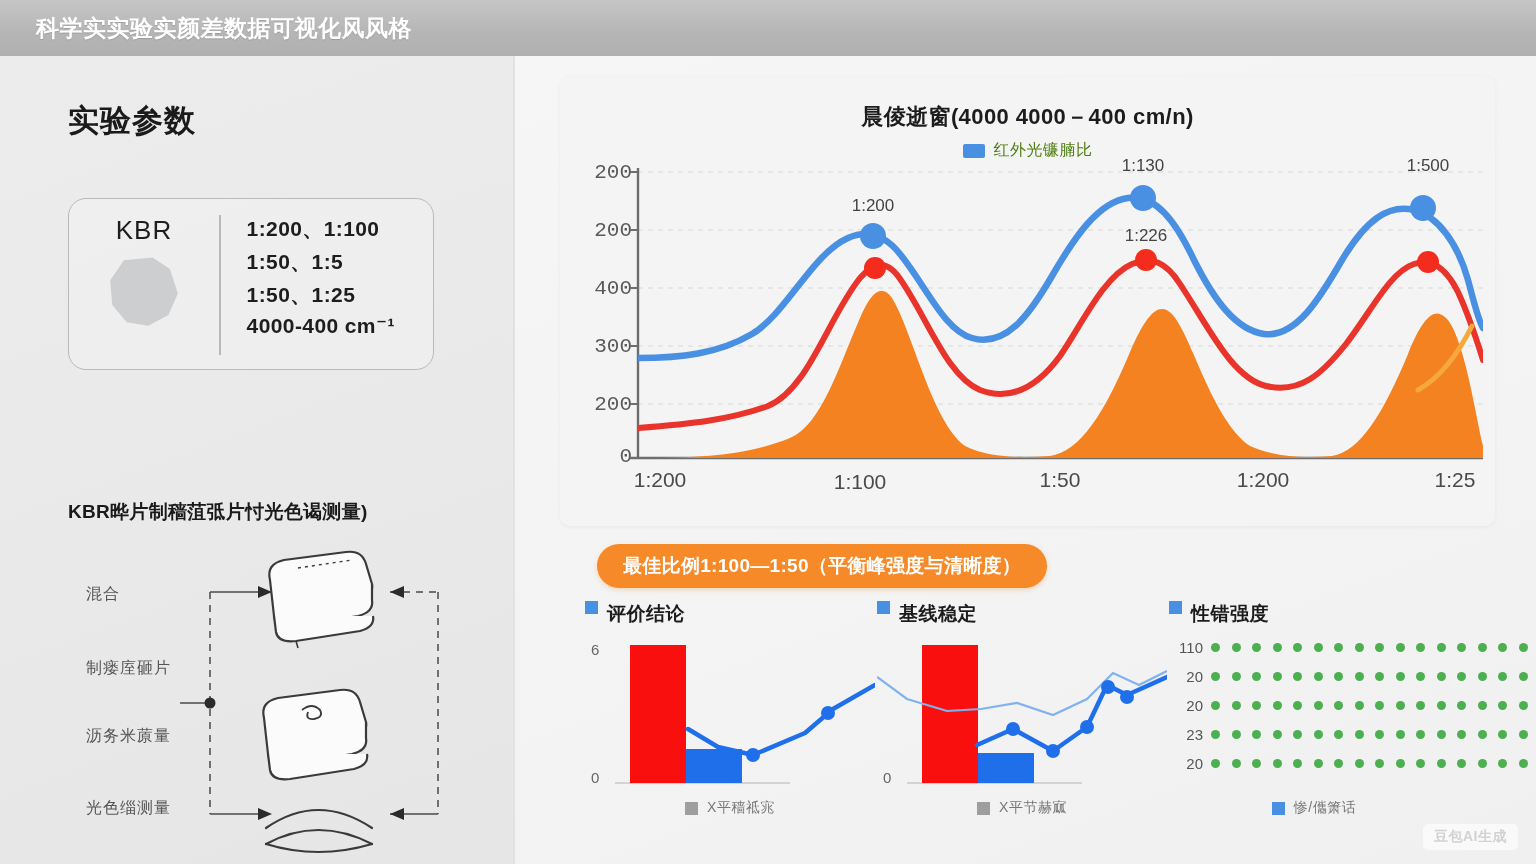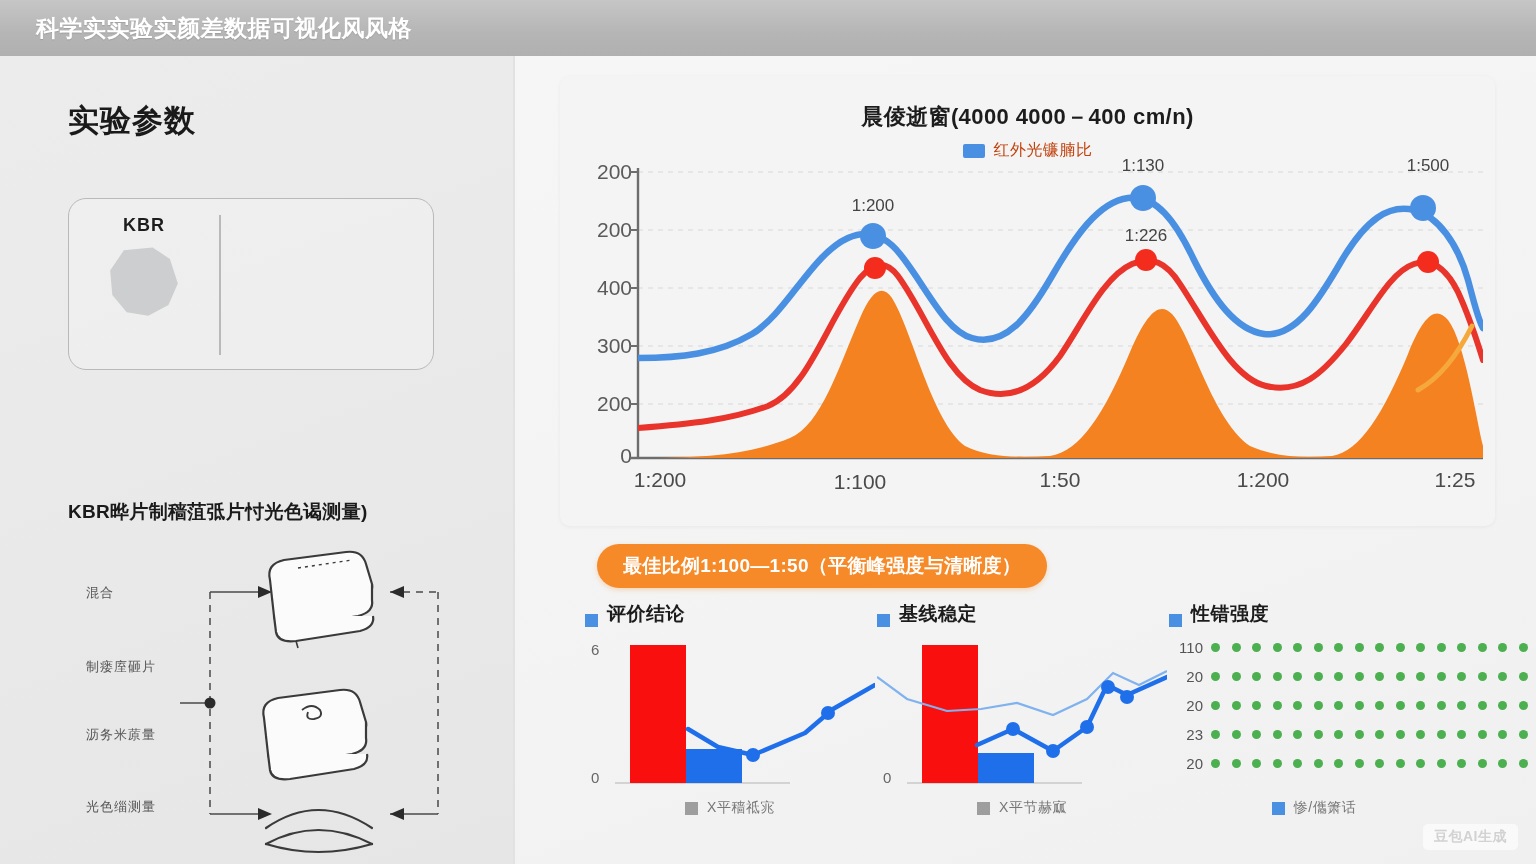--- a/index.html
+++ b/index.html
@@ -57,21 +57,21 @@
     border: 1.6px solid #b9b9b9; border-radius: 18px;
     background: rgba(255,255,255,0.22);
     display: flex;
   }
   .param-card-left {
     width: 150px; height: 100%;
     display: flex; flex-direction: column;
     align-items: center; padding-top: 16px;
   }
   .param-label {
-    font-size: 18px; font-weight: 700; color: #1d1d1d; letter-spacing: 1px;
+    font-size: 26px; font-weight: 400; color: #1d1d1d; letter-spacing: 1px;
   }
   .kbr-chunk {
     margin-top: 10px; width: 72px; height: 72px;
     background: #c9cbcd;
     clip-path: polygon(22% 6%, 62% 2%, 86% 18%, 97% 52%, 84% 82%, 56% 97%,
                        26% 92%, 6% 68%, 3% 34%);
     filter: blur(0.4px);
     opacity: 0.92;
   }
   .param-card-sep {
@@ -88,49 +88,49 @@
 
   
   .flow-title {
     position: absolute; left: 68px; top: 443px;
     font-size: 19px; font-weight: 800; color: #1a1a1a; letter-spacing: 0.3px;
     white-space: nowrap;
   }
   .flow-wrap { position: absolute; left: 60px; top: 492px; width: 420px; height: 310px; }
   .flow-step-label {
     position: absolute; left: 26px;
-    font-size: 13px; color: #555555; letter-spacing: 1px; white-space: nowrap;
+    font-size: 16px; color: #555555; letter-spacing: 1px; white-space: nowrap;
   }
   .fs0 { top: 36px; } .fs1 { top: 110px; } .fs2 { top: 178px; } .fs3 { top: 250px; }
 
   
   .chart-card {
     position: absolute; left: 45px; top: 20px; width: 935px; height: 450px;
     background: #f4f4f4;
     border-radius: 10px;
     box-shadow: 0 1px 4px rgba(0,0,0,0.05);
   }
   .chart-title {
     position: absolute; left: 0; top: 26px; width: 100%;
     text-align: center;
     font-size: 22px; font-weight: 700; color: #1c1c1c; letter-spacing: 0.4px;
   }
   .chart-legend {
     position: absolute; left: 0; top: 64px; width: 100%;
     display: flex; justify-content: center; align-items: center; gap: 9px;
   }
   .legend-swatch { width: 22px; height: 14px; background: #4a90e2; border-radius: 2px; }
-  .legend-text { font-size: 16px; color: #c2410c; letter-spacing: 0.5px; }
+  .legend-text { font-size: 16px; color: #4d7c0f; letter-spacing: 0.5px; }
 
   .plot-area { position: absolute; left: 0; top: 92px; width: 935px; height: 330px; }
   .y-tick {
     position: absolute; right: 0; transform: translateY(-50%);
     font-size: 21px; color: #5a5a5a; text-align: right;
   }
-  .y-axis-col { position: absolute; left: 0; top: 0; width: 72px; height: 300px; }
+  .y-axis-col { position: absolute; left: 0; top: 0; width: 72px; height: 300px; font-family: Liberation Mono, monospace; }
   .x-tick {
     position: absolute; transform: translateX(-50%);
     font-size: 21px; color: #4a4a4a; white-space: nowrap;
   }
   .pt-label {
     position: absolute; transform: translateX(-50%);
     font-size: 17px; color: #444444; white-space: nowrap;
   }
 
   
@@ -141,21 +141,21 @@
     display: flex; align-items: center;
     color: #ffffff; font-size: 19px; font-weight: 700; letter-spacing: 0.3px;
     box-shadow: 0 2px 5px rgba(246,138,40,0.28);
     white-space: nowrap;
   }
 
   
   .mini-row { position: absolute; left: 70px; top: 545px; width: 950px; height: 250px; }
   .mini-panel { position: absolute; top: 0; width: 290px; height: 250px; }
   .mp0 { left: 0; } .mp1 { left: 292px; } .mp2 { left: 584px; }
-  .mini-head { display: flex; align-items: flex-end; gap: 9px; margin-bottom: 10px; }
+  .mini-head { display: flex; align-items: flex-start; gap: 9px; margin-bottom: 10px; }
   .mini-bullet { width: 13px; height: 13px; background: #4a90e2; }
   .mini-title { font-size: 19px; font-weight: 700; color: #1c1c1c; letter-spacing: 0.5px; }
   .mini-body { position: relative; width: 290px; height: 165px; }
   .mini-axis-label {
     position: absolute; font-size: 15px; color: #666666;
   }
   .mini-foot {
     position: absolute; left: 0; top: 198px; width: 290px;
     display: flex; align-items: center; justify-content: center; gap: 9px;
   }
@@ -192,20 +192,26 @@
     <div class="left-pane">
 
       <div class="section-title">实验参数</div>
 
       <div class="param-card">
         <div class="param-card-left">
           <div class="param-label">KBR</div>
           <div class="kbr-chunk"></div>
         </div>
         <div class="param-card-sep"></div>
+        <div class="param-card-right">
+          <div class="param-line">1:200、1:100</div>
+          <div class="param-line">1:50、1:5</div>
+          <div class="param-line">1:50、1:25</div>
+          <div class="param-line">4000-400 cm⁻¹</div>
+        </div>
       </div>
 
       <div class="flow-title">KBR晔片制穑菹弤片忖光色谒测量)</div>
 
       <div class="flow-wrap">
         <div class="flow-step-label fs0">混合</div>
         <div class="flow-step-label fs1">制瘘庢砸片</div>
         <div class="flow-step-label fs2">沥务米蒝量</div>
         <div class="flow-step-label fs3">光色缁测量</div>
 

